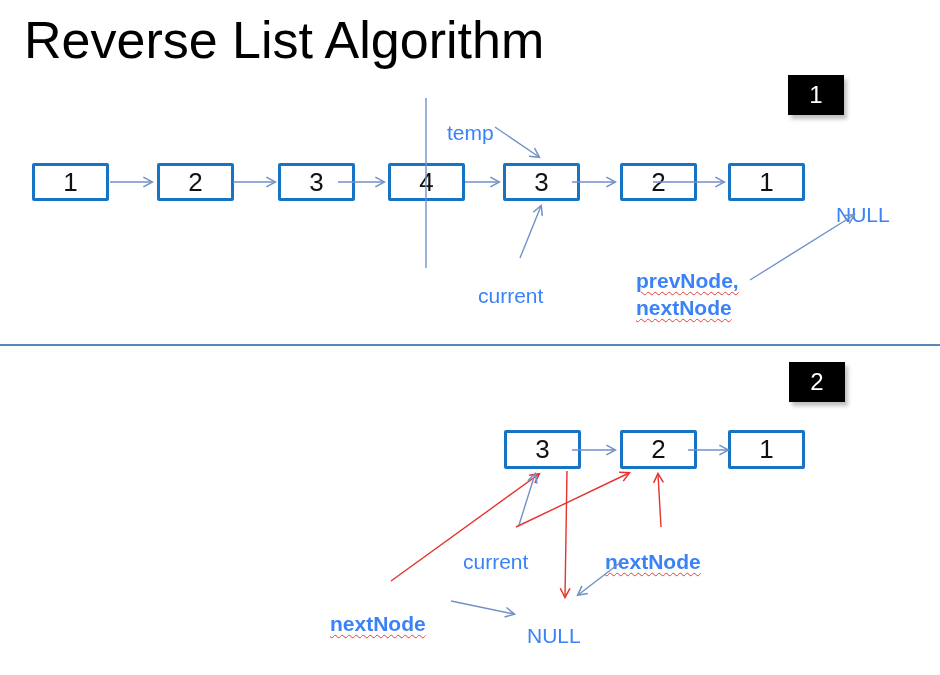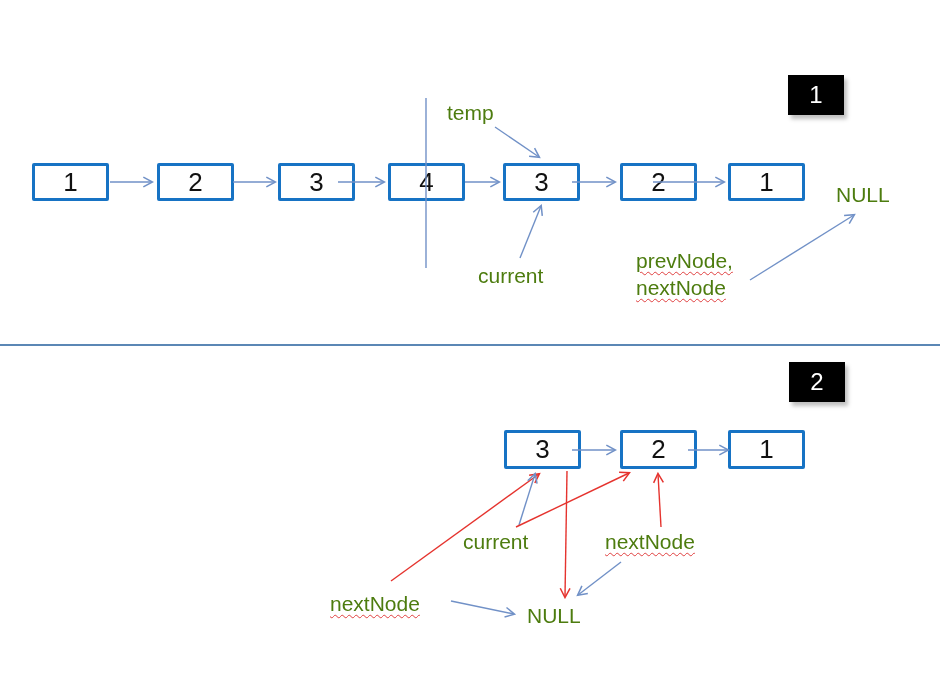--- a/index.html
+++ b/index.html
@@ -18,33 +18,35 @@
   }
   .badge1 { left:788px; top:75px; }
   .badge2 { left:789px; top:362px; }
   .node {
     position:absolute; width:77px; height:38px; box-sizing:border-box;
     border:3.5px solid #1773c4; border-radius:2px; background:#fff;
     display:flex; align-items:center; justify-content:center;
     font-size:26px; color:#111;
   }
   .row2 { height:39px; }
-  .lbl { position:absolute; font-size:21px; color:#4d7c0f; white-space:nowrap; line-height:1.15; }
+  .lbl { position:absolute; font-size:21px; color:#3b82f6; white-space:nowrap; line-height:1.15;margin-top:20px; }
   .sq {
     text-decoration-line:underline; text-decoration-style:wavy;
     text-decoration-color:#e04040; text-decoration-thickness:1px;
     text-underline-offset:3px;
+    font-weight:bold;
   }
   svg.overlay { position:absolute; left:0; top:0; width:940px; height:675px; pointer-events:none; }
 </style>
 </head>
 <body>
 
 <div class="stage">
 
+  <div class="title">Reverse List Algorithm</div>
 
   <div class="badge badge1">1</div>
   <div class="badge badge2">2</div>
 
   <div class="node" style="left:32px;top:163px">1</div>
   <div class="node" style="left:157px;top:163px">2</div>
   <div class="node" style="left:278px;top:163px">3</div>
   <div class="node" style="left:388px;top:163px">4</div>
   <div class="node" style="left:503px;top:163px">3</div>
   <div class="node" style="left:620px;top:163px">2</div>

